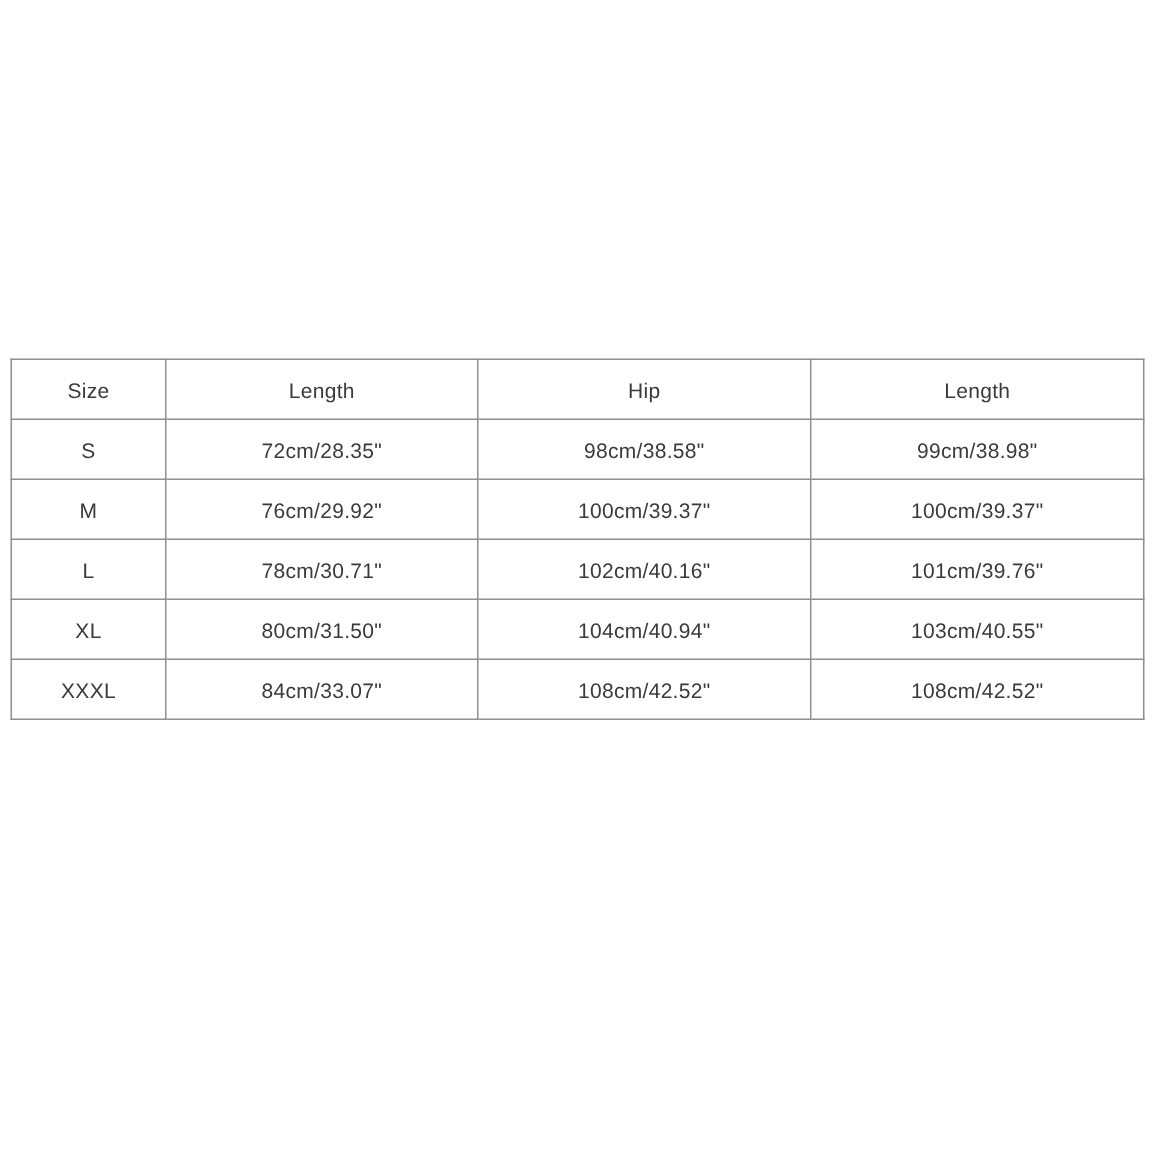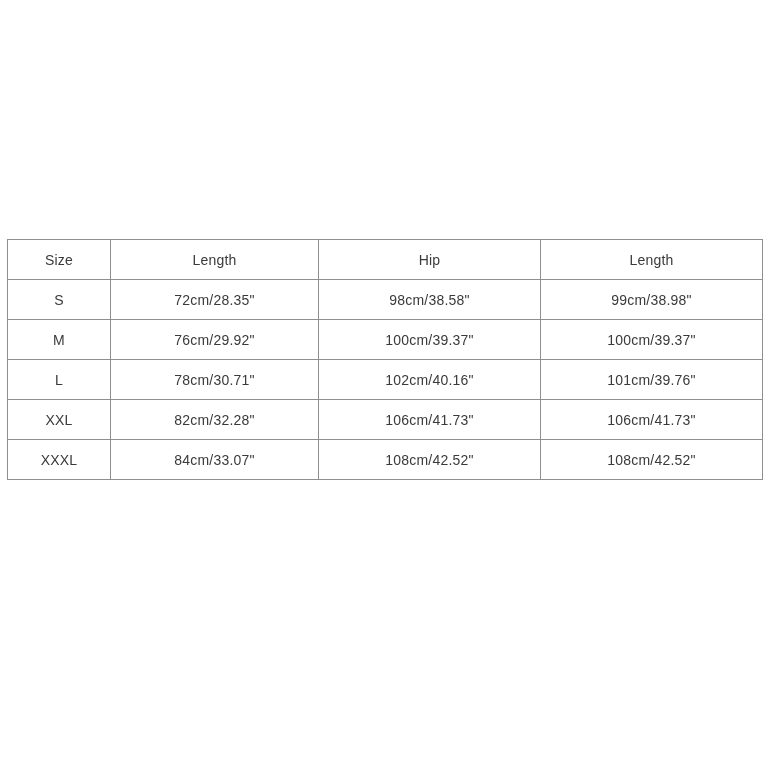--- a/index.html
+++ b/index.html
@@ -74,24 +74,24 @@
         <td>100cm/39.37"</td>
         <td>100cm/39.37"</td>
       </tr>
       <tr>
         <td>L</td>
         <td>78cm/30.71"</td>
         <td>102cm/40.16"</td>
         <td>101cm/39.76"</td>
       </tr>
       <tr>
-        <td>XXL</td>
-        <td>82cm/32.28"</td>
-        <td>106cm/41.73"</td>
-        <td>106cm/41.73"</td>
+        <td>XL</td>
+        <td>80cm/31.50"</td>
+        <td>104cm/40.94"</td>
+        <td>103cm/40.55"</td>
       </tr>
       <tr>
         <td>XXXL</td>
         <td>84cm/33.07"</td>
         <td>108cm/42.52"</td>
         <td>108cm/42.52"</td>
       </tr>
     </tbody>
   </table>
 </div>

